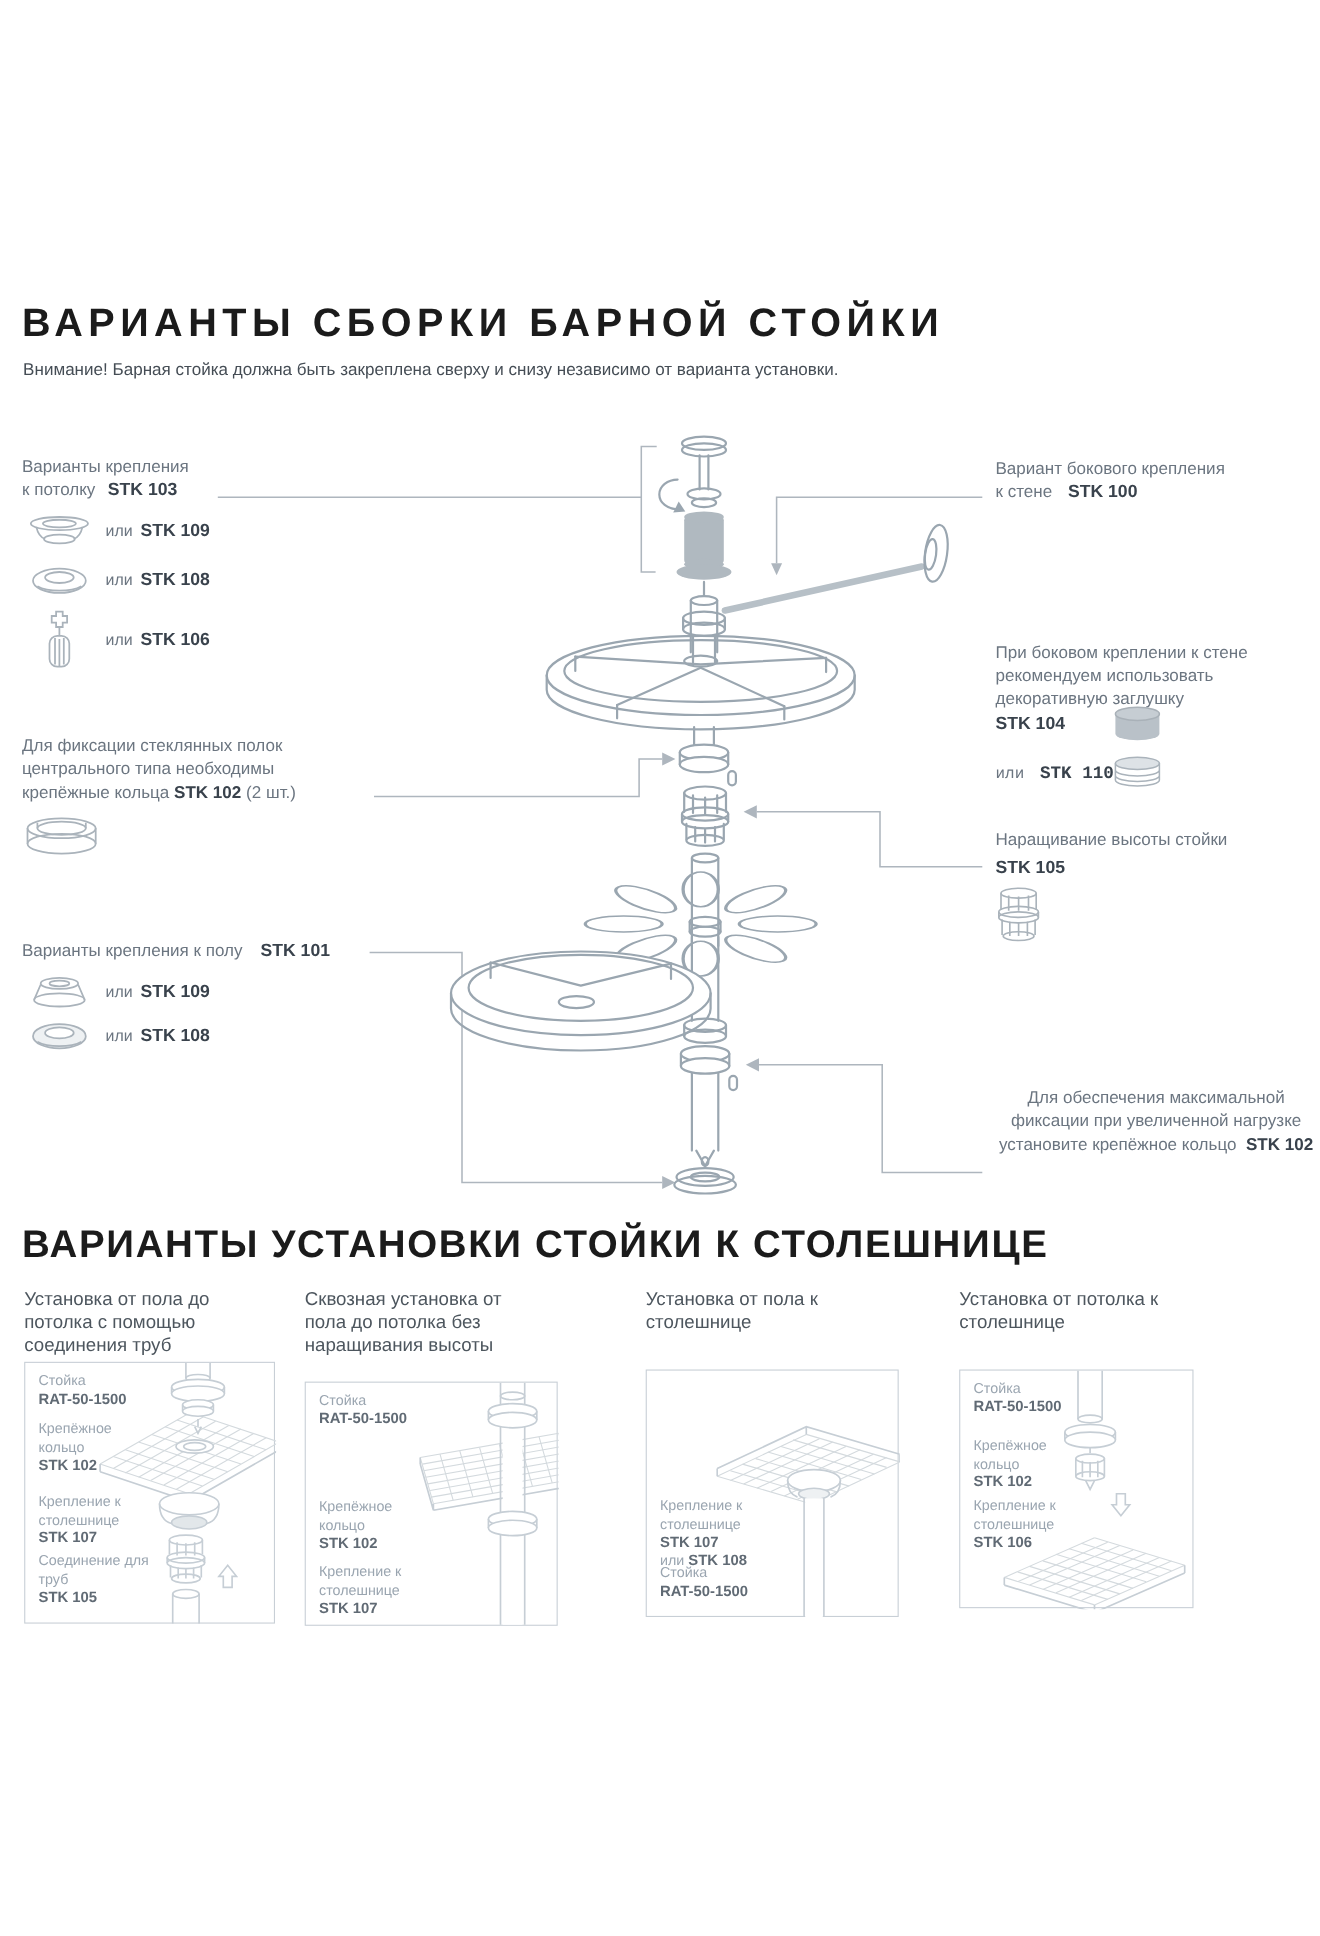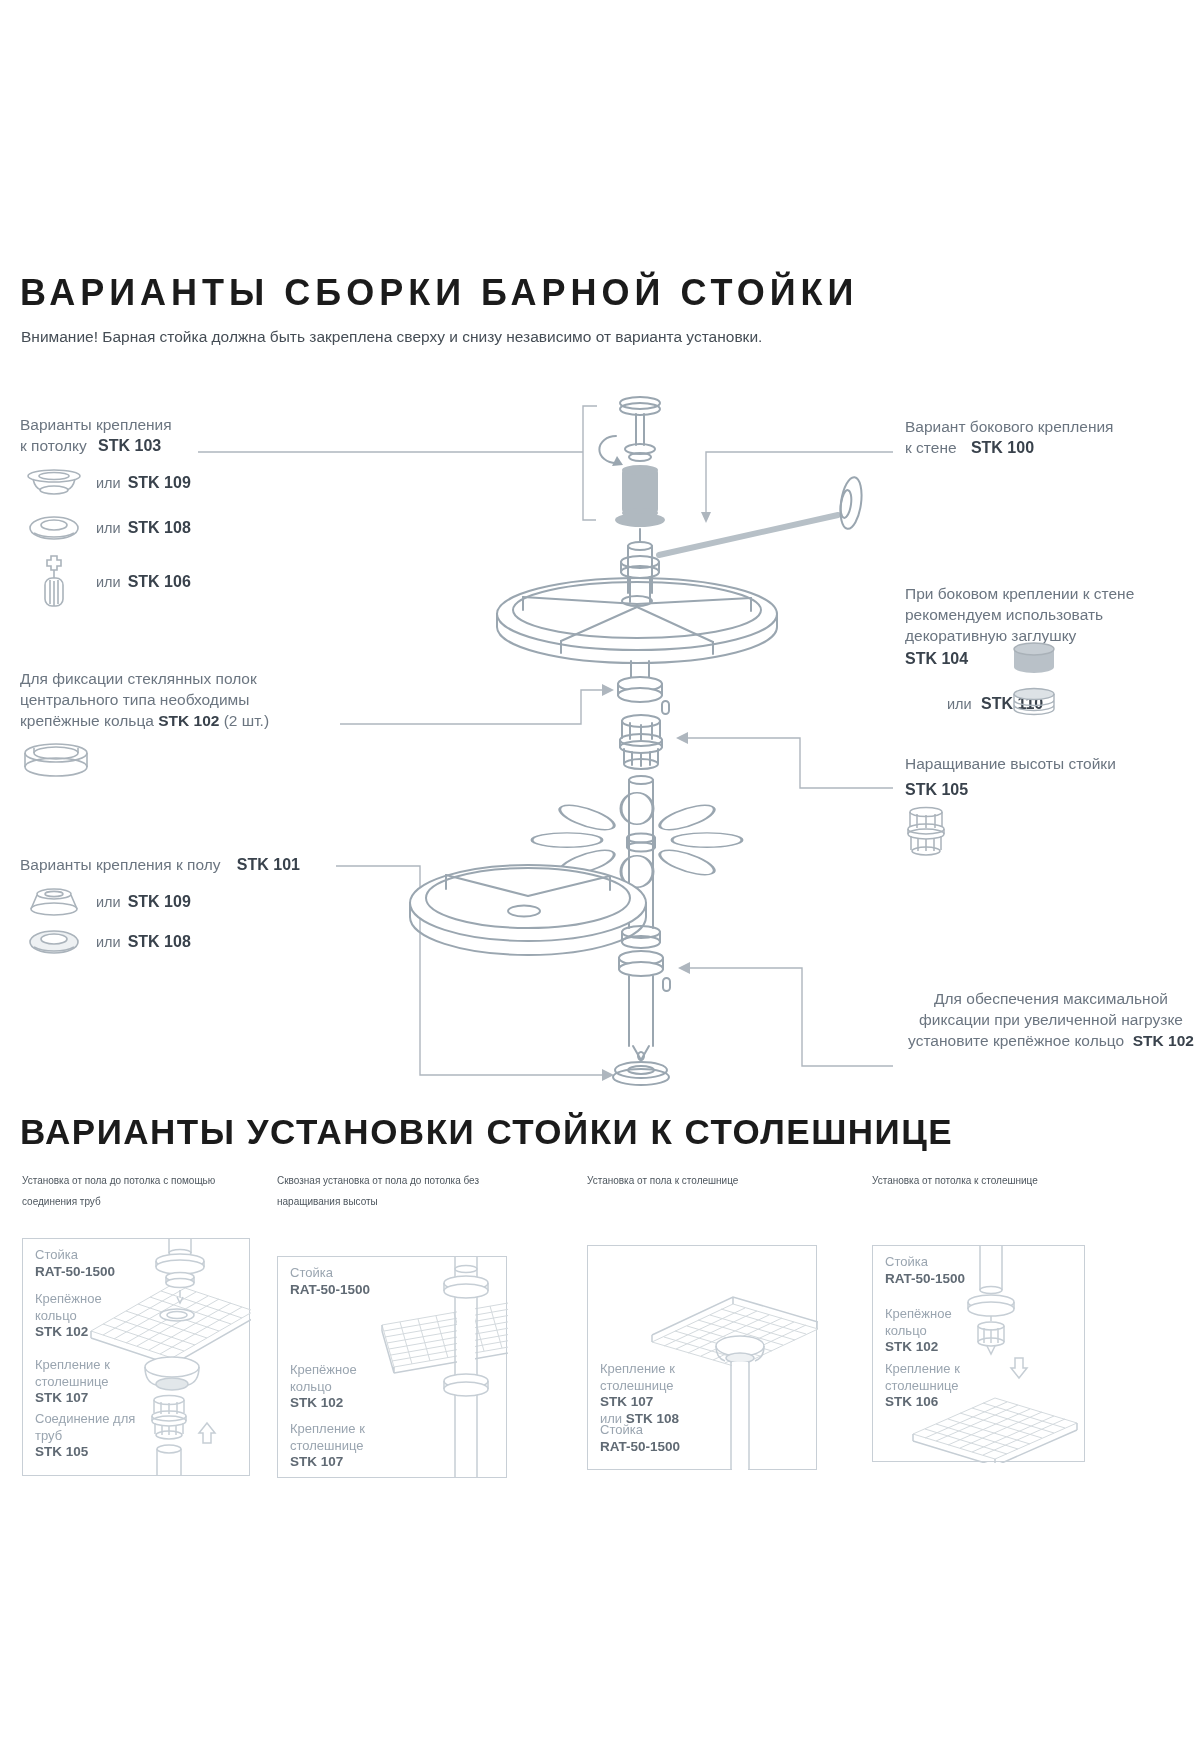--- a/index.html
+++ b/index.html
@@ -10,21 +10,21 @@
   .h1 { font-size:36px; font-weight:800; color:#1b1b1b; letter-spacing:5px; white-space:nowrap; }
   .h2 { font-size:35px; font-weight:800; color:#1b1b1b; letter-spacing:1.5px; white-space:nowrap; }
   .subtitle { font-size:15.5px; color:#454d55; white-space:nowrap; }
   .ann { font-size:15.5px; line-height:21px; color:#6b7580; }
   .ann b, .code { font-weight:700; color:#39424c; }
   .nowrap { white-space:nowrap; }
   .opt-row { position:absolute; display:flex; align-items:center; }
   .opt-icon { width:64px; display:flex; justify-content:center; align-items:center; }
   .opt-label { font-size:14.5px; color:#6b7580; margin-left:10px; white-space:nowrap; }
   .opt-label b { font-size:16px; font-weight:700; color:#39424c; margin-left:7px; }
-  .phead { font-size:10px; line-height:21px; color:#4d565e; }
+  .phead { font-size:17px; line-height:21px; color:#4d565e; }
   .panel { position:absolute; border:1px solid #c8cfd6; background:#fff; }
   .plabel { position:absolute; left:12px; width:108px; font-size:13px; line-height:16.5px; color:#9aa5b0; z-index:2; }
   .plabel b { display:block; font-size:13.5px; font-weight:700; color:#606a74; }
   .plabel .orline { display:block; }
   .plabel .orline b { display:inline; }
   svg { display:block; }
   .psvg { position:absolute; left:0; top:0; z-index:1; }
 </style>
 </head>
 <body>
@@ -232,21 +232,21 @@
   <p class="abs ann" style="left:905px; top:583px; width:292px;">
     <span>При боковом креплении к стене рекомендуем использовать декоративную заглушку</span>
   </p>
   <b class="abs code" style="left:905px; top:650px; font-size:16px;">STK 104</b>
   <span class="abs" style="left:1010px; top:641px;">
     <svg width="48" height="36" viewBox="0 0 48 36" fill="none" stroke="#a9b1b8" stroke-width="1.4">
       <path d="M4 8 v18 a20 6 0 0 0 40 0 v-18" fill="#b9c1c8" stroke="none"></path>
       <ellipse cx="24" cy="8" rx="20" ry="6" fill="#c6cdd3"></ellipse>
     </svg>
     </span>
-  <div class="abs ann nowrap" style="left:947px; top:693px;">
+  <div class="abs ann nowrap" style="left:905px; top:693px;font-family:Liberation Mono, monospace;">
     <span style="font-size:14.5px;">или</span>
     <b class="code" style="font-size:16px; margin-left:5px;">STK 110</b>
   </div>
   <span class="abs" style="left:1010px; top:686px;">
     <svg width="48" height="32" viewBox="0 0 48 32" fill="none" stroke="#aab3bb" stroke-width="1.4">
       <ellipse cx="24" cy="8" rx="20" ry="5.5" fill="#dde2e6"></ellipse>
       <path d="M4 8 v15 a20 5.5 0 0 0 40 0 v-15 M4 14 a20 5.5 0 0 0 40 0 M4 19 a20 5.5 0 0 0 40 0"></path>
     </svg>
     </span>
 

